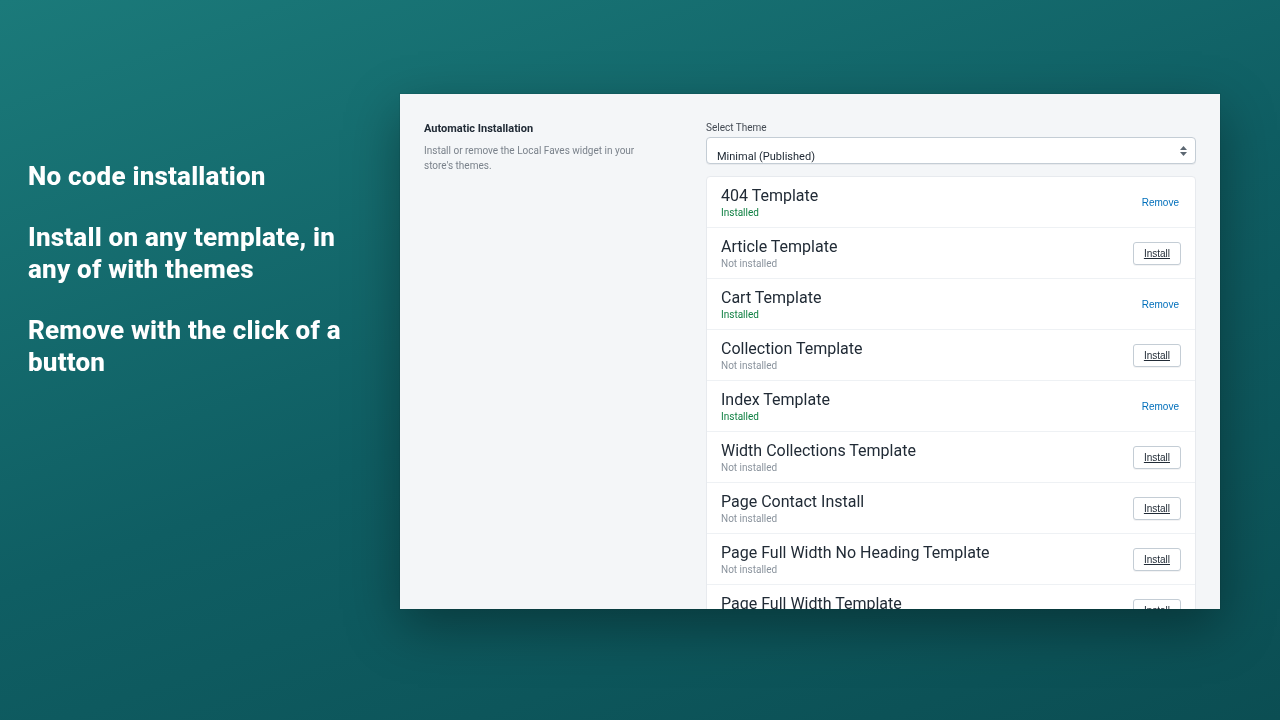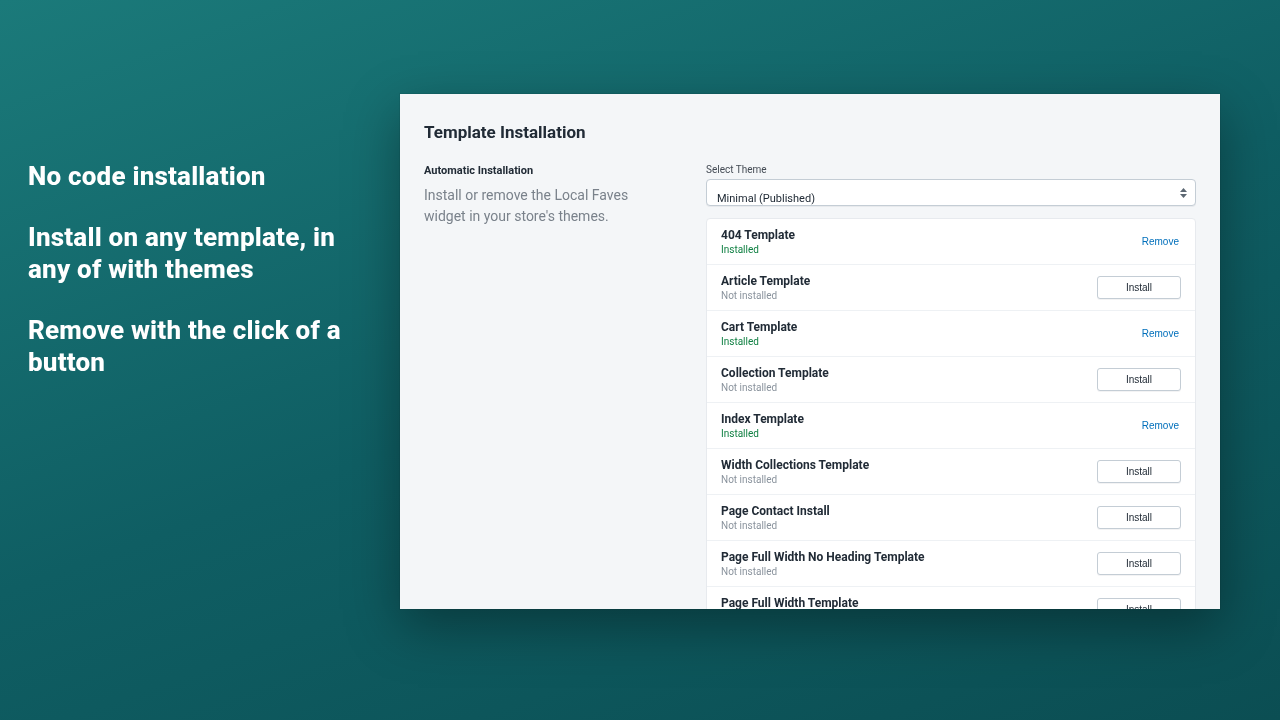--- a/index.html
+++ b/index.html
@@ -54,21 +54,21 @@
     width: 230px;
     flex: 0 0 230px;
   }
   .subheading {
     font-size: 11px;
     font-weight: 700;
     color: #212b36;
     margin-bottom: 8px;
   }
   .helptext {
-    font-size: 14px;
+    font-size: 10px;
     line-height: 1.5;
     color: #7a828b;
   }
   .col-right {
     flex: 1;
     min-width: 0;
   }
   .field-label {
     font-size: 10px;
     color: #444b54;
@@ -110,39 +110,40 @@
     display: flex;
     align-items: center;
     justify-content: space-between;
     padding: 9px 14px;
     border-top: 1px solid #eef1f4;
     min-height: 40px;
   }
   .row:first-child { border-top: none; }
   .row .meta { display:flex; flex-direction:column; }
   .row .tpl-name {
-    font-size: 12px;
-    font-weight: 700;
+    font-size: 16px;
+    font-weight: 400;
     color: #212b36;
   }
   .row .status {
     font-size: 10px;
     margin-top: 2px;
   }
   .status.installed { color: #108043; }
   .status.notinstalled { color: #8a939d; }
   .btn {
     background: #fff;
     border: 1px solid #c4cdd5;
     border-radius: 3px;
     font-size: 10px;
-    padding: 5px 28px;
+    padding: 5px 10px;
     color: #212b36;
     cursor: pointer;
     box-shadow: 0 1px 0 rgba(22,29,37,.05);
+    text-decoration: underline;
   }
   .linkbtn {
     background: none;
     border: none;
     color: #006fbb;
     font-size: 10px;
     cursor: pointer;
     padding: 5px 2px;
   }
 </style>
@@ -150,21 +151,20 @@
 <body>
 
 <div class="hero-text">
   <p>No code installation</p>
   <p>Install on any template, in any of with themes</p>
   <p>Remove with the click of a button</p>
 </div>
 
 <div class="panel-wrap">
   <div class="panel-inner">
-    <div class="page-title">Template Installation</div>
     <div class="columns">
       <div class="col-left">
         <div class="subheading">Automatic Installation</div>
         <div class="helptext">Install or remove the Local Faves widget in your store's themes.</div>
       </div>
       <div class="col-right">
         <div class="field-label">Select Theme</div>
         <div class="select">
           <span>Minimal (Published)</span>
           <span class="chev">

